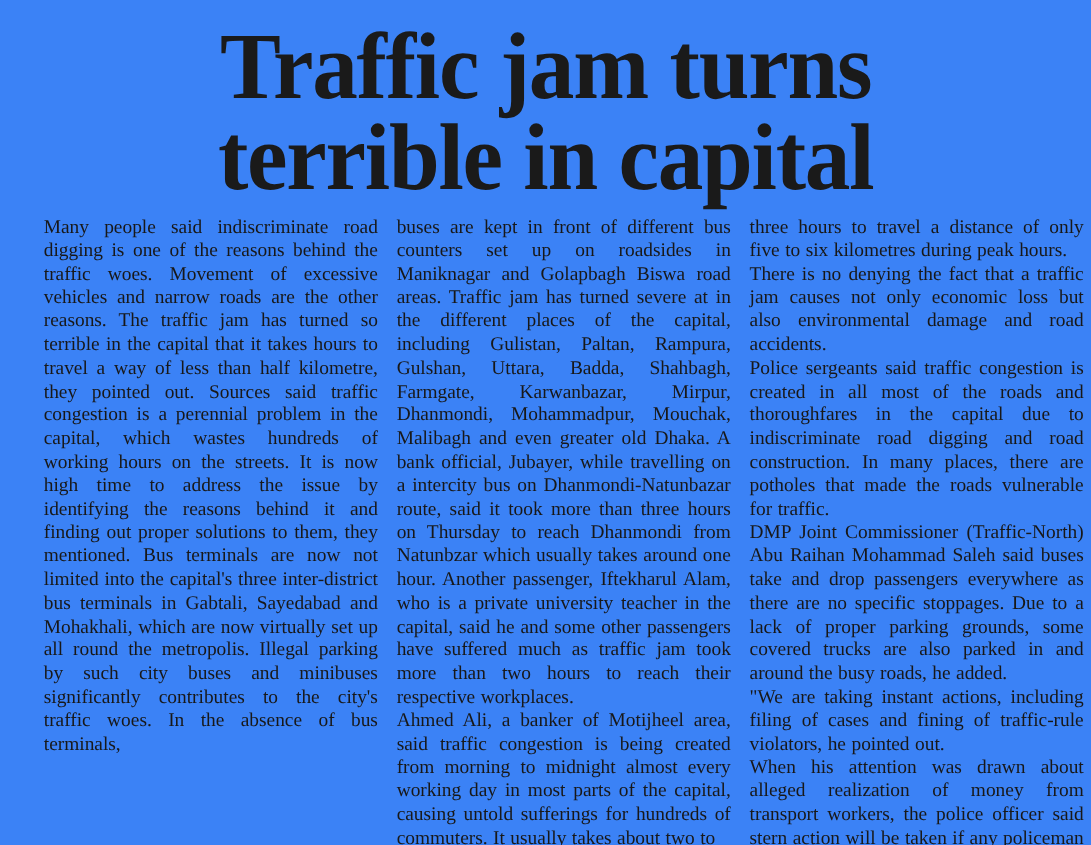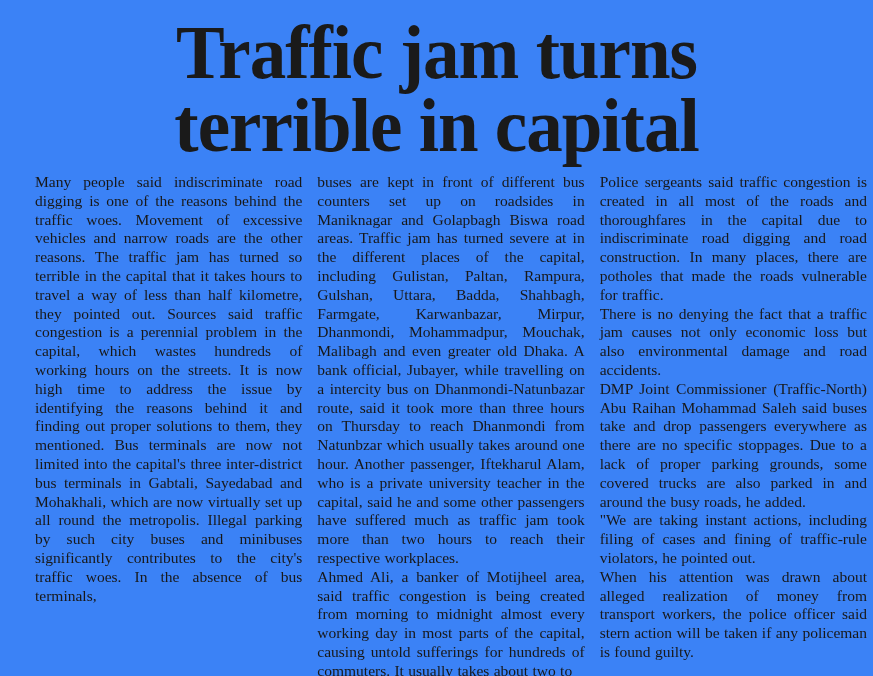--- a/index.html
+++ b/index.html
@@ -71,22 +71,23 @@
     <div class="col">
       <p><span>Many people said indiscriminate road digging is one of the reasons behind the traffic woes. Movement of excessive vehicles and narrow roads are the other reasons. The traffic jam has turned so terrible in the capital that it takes hours to travel a way of less than half kilometre, they pointed out. Sources said traffic congestion is a perennial problem in the capital, which wastes hundreds of working hours on the streets. It is now high time to address the issue by identifying the reasons behind it and finding out proper solutions to them, they mentioned. Bus terminals are now not limited into the capital's three inter-district bus terminals in Gabtali, Sayedabad and Mohakhali, which are now virtually set up all round the metropolis. Illegal parking by such city buses and minibuses significantly contributes to the city's traffic woes. In the absence of bus terminals,</span></p>
     </div>
 
     <div class="col">
       <p><span>buses are kept in front of different bus counters set up on roadsides in Maniknagar and Golapbagh Biswa road areas. Traffic jam has turned severe at in the different places of the capital, including Gulistan, Paltan, Rampura, Gulshan, Uttara, Badda, Shahbagh, Farmgate, Karwanbazar, Mirpur, Dhanmondi, Mohammadpur, Mouchak, Malibagh and even greater old Dhaka. A bank official, Jubayer, while travelling on a intercity bus on Dhanmondi-Natunbazar route, said it took more than three hours on Thursday to reach Dhanmondi from Natunbzar which usually takes around one hour. Another passenger, Iftekharul Alam, who is a private university teacher in the capital, said he and some other passengers have suffered much as traffic jam took more than two hours to reach their respective workplaces.</span></p>
       <p><span>Ahmed Ali, a banker of Motijheel area, said traffic congestion is being created from morning to midnight almost every working day in most parts of the capital, causing untold sufferings for hundreds of commuters. It usually takes about two to</span></p>
     </div>
 
     <div class="col">
+      <p><span>three hours to travel a distance of only five to six kilometres during peak hours.</span></p>
+      <p><span>There is no denying the fact that a traffic jam causes not only economic loss but also environmental damage and road accidents.</span></p>
       <p><span>Police sergeants said traffic congestion is created in all most of the roads and thoroughfares in the capital due to indiscriminate road digging and road construction. In many places, there are potholes that made the roads vulnerable for traffic.</span></p>
-      <p><span>There is no denying the fact that a traffic jam causes not only economic loss but also environmental damage and road accidents.</span></p>
       <p><span>DMP Joint Commissioner (Traffic-North) Abu Raihan Mohammad Saleh said buses take and drop passengers everywhere as there are no specific stoppages. Due to a lack of proper parking grounds, some covered trucks are also parked in and around the busy roads, he added.</span></p>
       <p><span>"We are taking instant actions, including filing of cases and fining of traffic-rule violators, he pointed out.</span></p>
       <p><span>When his attention was drawn about alleged realization of money from transport workers, the police officer said stern action will be taken if any policeman is found guilty.</span></p>
     </div>
 
   </div>
 
 </div>
 
 </body></html>

